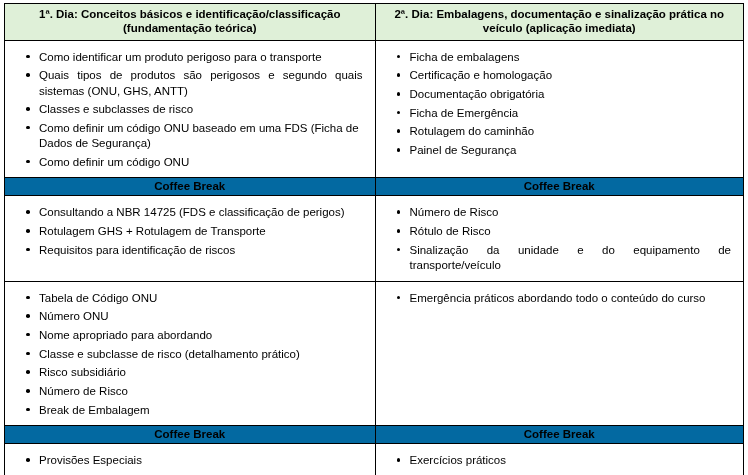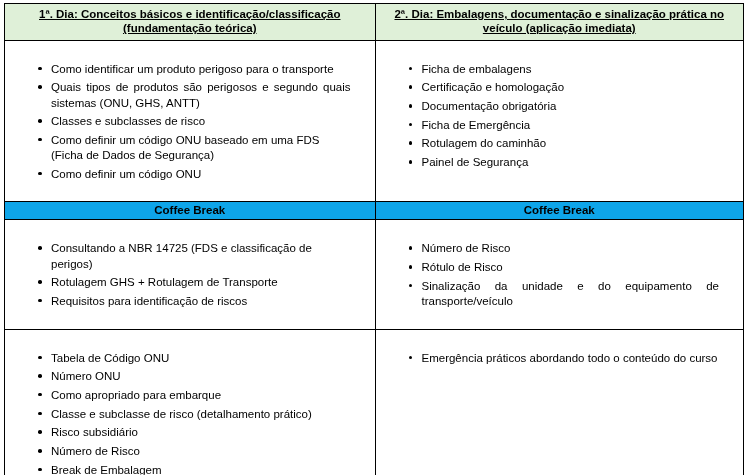--- a/index.html
+++ b/index.html
@@ -30,31 +30,30 @@
     vertical-align: top;
     padding: 0;
   }
   .hdr {
     background: #dff0d8;
     text-align: center;
     font-weight: bold;
     font-size: 11.5px;
     padding: 3px 6px 4px 6px;
     line-height: 1.25;
-    text-decoration: underline;
   }
   .break {
     text-align: center;
     font-weight: bold;
     font-size: 11.5px;
     padding: 2px 6px 3px 6px;
-    background: #0ea5e9;
+    background: #0369a1;
   }
   ul.items {
-    margin: 12px;
+    margin: 0;
     padding: 9px 8px 4px 34px;
     list-style: none;
   }
   ul.items li {
     position: relative;
     padding: 0 4px 0 0;
     margin: 0 0 3.5px 0;
     line-height: 1.32;
     font-size: 11.5px;
     text-align: left;
@@ -142,21 +141,21 @@
           </ul>
         </td>
       </tr>
 
 
       <tr>
         <td>
           <ul class="items">
             <li>Tabela de Código ONU</li>
             <li>Número ONU</li>
-            <li>Como apropriado para embarque</li>
+            <li>Nome apropriado para abordando</li>
             <li>Classe e subclasse de risco (detalhamento prático)</li>
             <li>Risco subsidiário</li>
             <li>Número de Risco</li>
             <li>Break de Embalagem</li>
           </ul>
         </td>
         <td>
           <ul class="items">
             <li>Emergência práticos abordando todo o conteúdo do curso</li>
           </ul>

